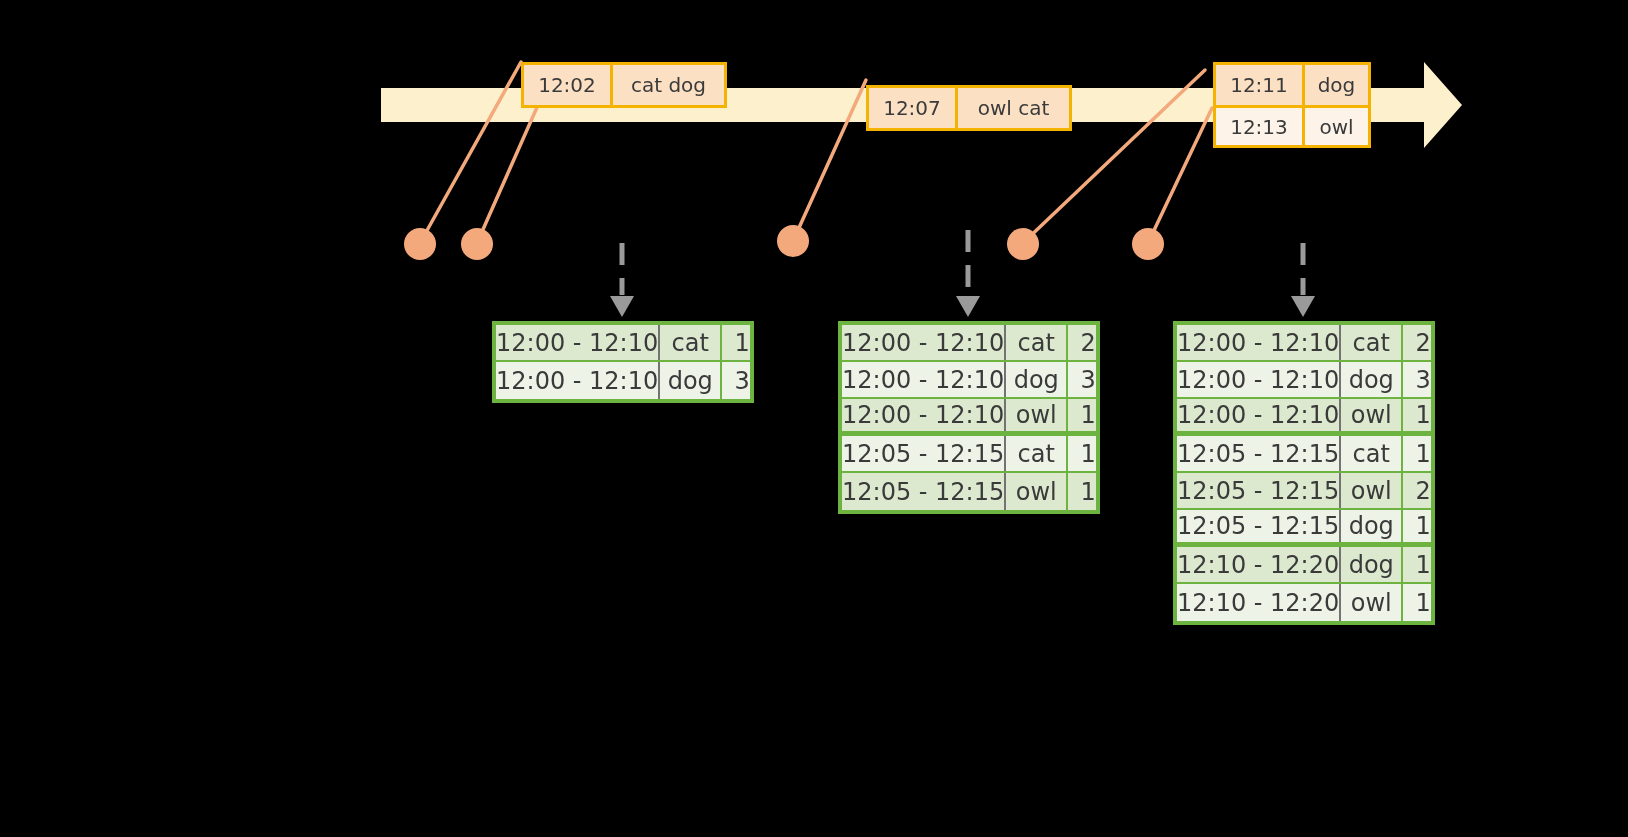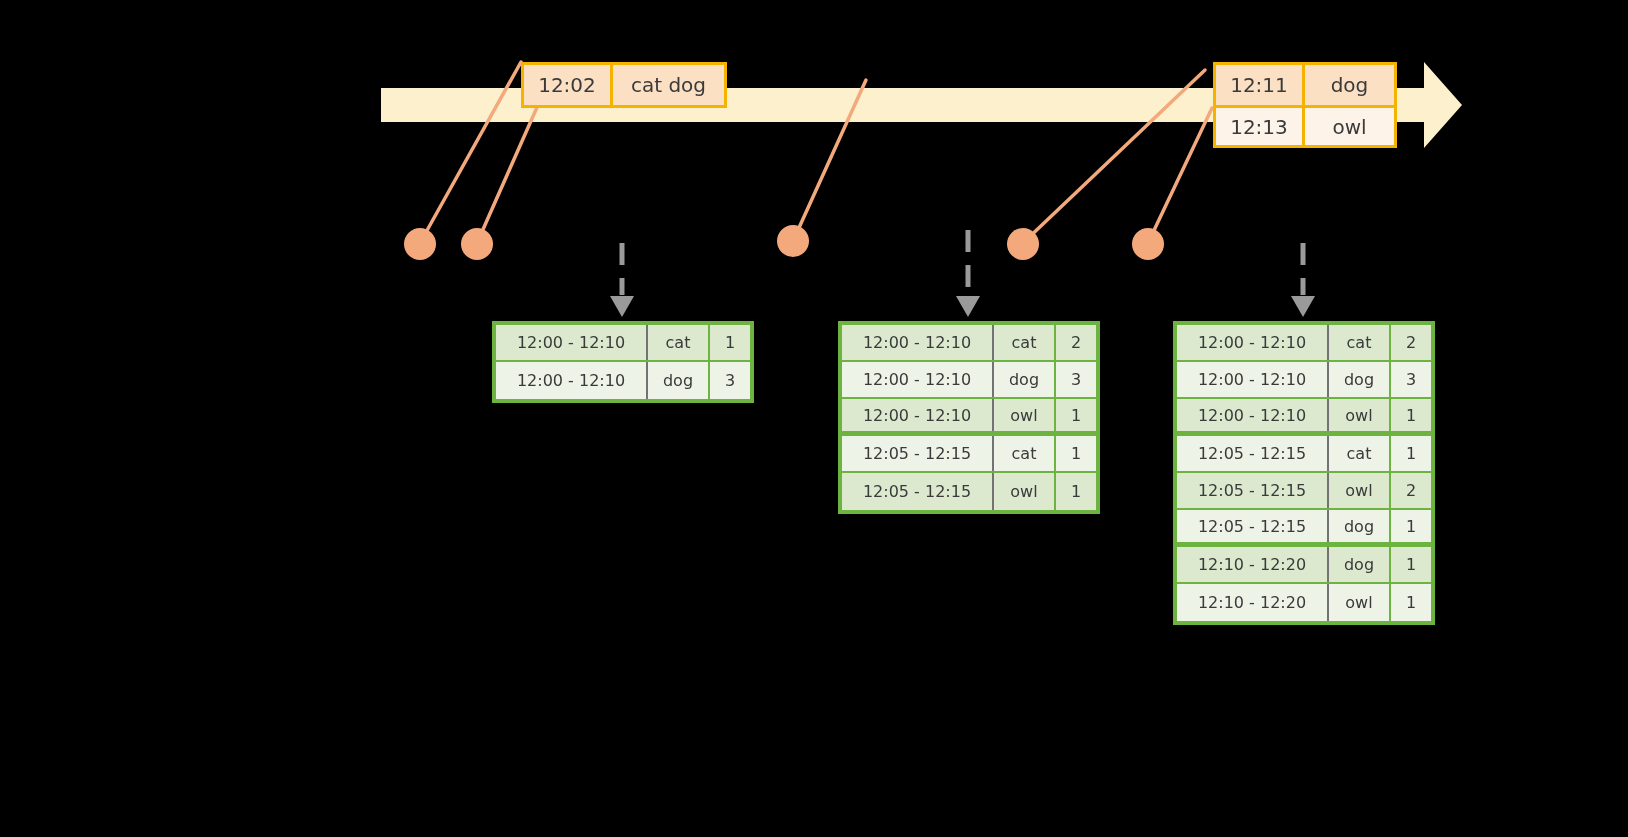--- a/index.html
+++ b/index.html
@@ -72,21 +72,21 @@
     border-bottom: 2px solid #6cb33f;
   }
   .rt-row:last-child { border-bottom: none; }
   .rt-row.group-end { border-bottom: 5px solid #6cb33f; }
   .rt-row.shade-dark  { background: #dce9cf; }
   .rt-row.shade-light { background: #eef3e8; }
   .rt-cell {
     display: flex;
     align-items: center;
     justify-content: center;
-    font-size: 16px;
+    font-size: 24px;
     color: #3a3a3a;
     box-sizing: border-box;
     white-space: nowrap;
   }
   .rt-window { flex: 0 0 auto; }
   .rt-word {
     border-left: 2px solid #737373;
     flex: 0 0 62px;
   }
   .rt-count {
@@ -133,22 +133,28 @@
     </g>
   </svg>
 
   <div class="event-box" style="left:521px; top:62px; width:206px;">
     <div class="event-row shade-dark">
       <div class="ev-time">12:02</div>
       <div class="ev-words">cat dog</div>
     </div>
   </div>
 
-
-  <div class="event-box" style="left:1213px; top:62px; width:184px;">
+  <div class="event-box" style="left:866px; top:85px; width:206px;">
+    <div class="event-row shade-dark">
+      <div class="ev-time">12:07</div>
+      <div class="ev-words">owl cat</div>
+    </div>
+  </div>
+
+  <div class="event-box" style="left:1213px; top:62px; width:158px;">
     <div class="event-row shade-dark">
       <div class="ev-time">12:11</div>
       <div class="ev-words">dog</div>
     </div>
     <div class="event-row shade-light">
       <div class="ev-time">12:13</div>
       <div class="ev-words">owl</div>
     </div>
   </div>
 

